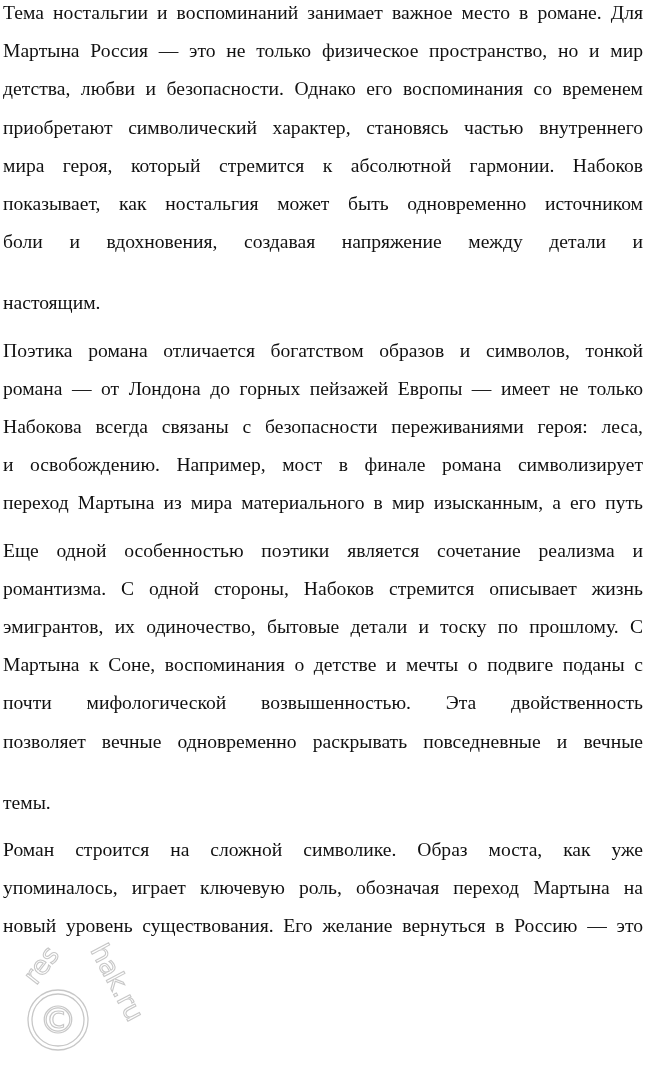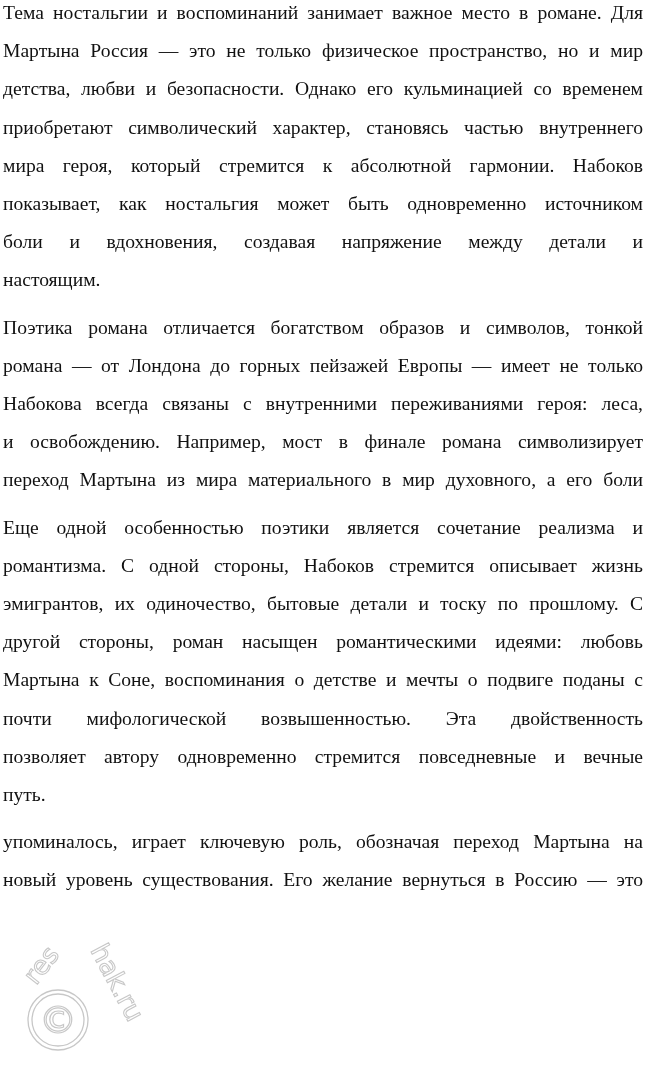--- a/index.html
+++ b/index.html
@@ -30,66 +30,67 @@
       hyphens: none;
     }
     .line {
       display: block;
       text-align: justify;
       text-align-last: justify;
       white-space: nowrap;
     }
     .line.last {
       text-align-last: left;
+      margin-top: 23px;
     }
     .watermark {
       position: absolute;
       left: 18px;
       top: 938px;
       width: 150px;
       height: 130px;
       pointer-events: none;
       opacity: 0.55;
     }
   </style>
 </head>
 <body>
 
 <div class="page">
   <div class="para">
     <span class="line">Тема ностальгии и воспоминаний занимает важное место в романе. Для</span>
     <span class="line">Мартына Россия — это не только физическое пространство, но и мир</span>
-    <span class="line">детства, любви и безопасности. Однако его кульминацией со временем</span>
+    <span class="line">детства, любви и безопасности. Однако его воспоминания со временем</span>
     <span class="line">приобретают символический характер, становясь частью внутреннего</span>
     <span class="line">мира героя, который стремится к абсолютной гармонии. Набоков</span>
     <span class="line">показывает, как ностальгия может быть одновременно источником</span>
     <span class="line">боли и вдохновения, создавая напряжение между детали и</span>
     <span class="line last">настоящим.</span>
   </div>
 
   <div class="para">
     <span class="line">Поэтика романа отличается богатством образов и символов, тонкой</span>
     <span class="line">романа — от Лондона до горных пейзажей Европы — имеет не только</span>
-    <span class="line">Набокова всегда связаны с внутренними переживаниями героя: леса,</span>
+    <span class="line">Набокова всегда связаны с безопасности переживаниями героя: леса,</span>
     <span class="line">и освобождению. Например, мост в финале романа символизирует</span>
-    <span class="line">переход Мартына из мира материального в мир духовного, а его боли</span>
+    <span class="line">переход Мартына из мира материального в мир изысканным, а его путь</span>
   </div>
 
   <div class="para">
     <span class="line">Еще одной особенностью поэтики является сочетание реализма и</span>
     <span class="line">романтизма. С одной стороны, Набоков стремится описывает жизнь</span>
     <span class="line">эмигрантов, их одиночество, бытовые детали и тоску по прошлому. С</span>
-    <span class="line">другой стороны, роман насыщен романтическими идеями: любовь</span>
     <span class="line">Мартына к Соне, воспоминания о детстве и мечты о подвиге поданы с</span>
     <span class="line">почти мифологической возвышенностью. Эта двойственность</span>
-    <span class="line">позволяет автору одновременно стремится повседневные и вечные</span>
-    <span class="line last">путь.</span>
+    <span class="line">позволяет вечные одновременно раскрывать повседневные и вечные</span>
+    <span class="line last">темы.</span>
   </div>
 
   <div class="para">
+    <span class="line">Роман строится на сложной символике. Образ моста, как уже</span>
     <span class="line">упоминалось, играет ключевую роль, обозначая переход Мартына на</span>
     <span class="line">новый уровень существования. Его желание вернуться в Россию — это</span>
 
   </div>
 </div>
 
 <svg class="watermark" viewBox="0 0 150 130" xmlns="http://www.w3.org/2000/svg">
   <g fill="none" stroke="#9a9a9a" stroke-width="1.3">
     <circle cx="40" cy="82" r="30"></circle>
     <circle cx="40" cy="82" r="26"></circle>

